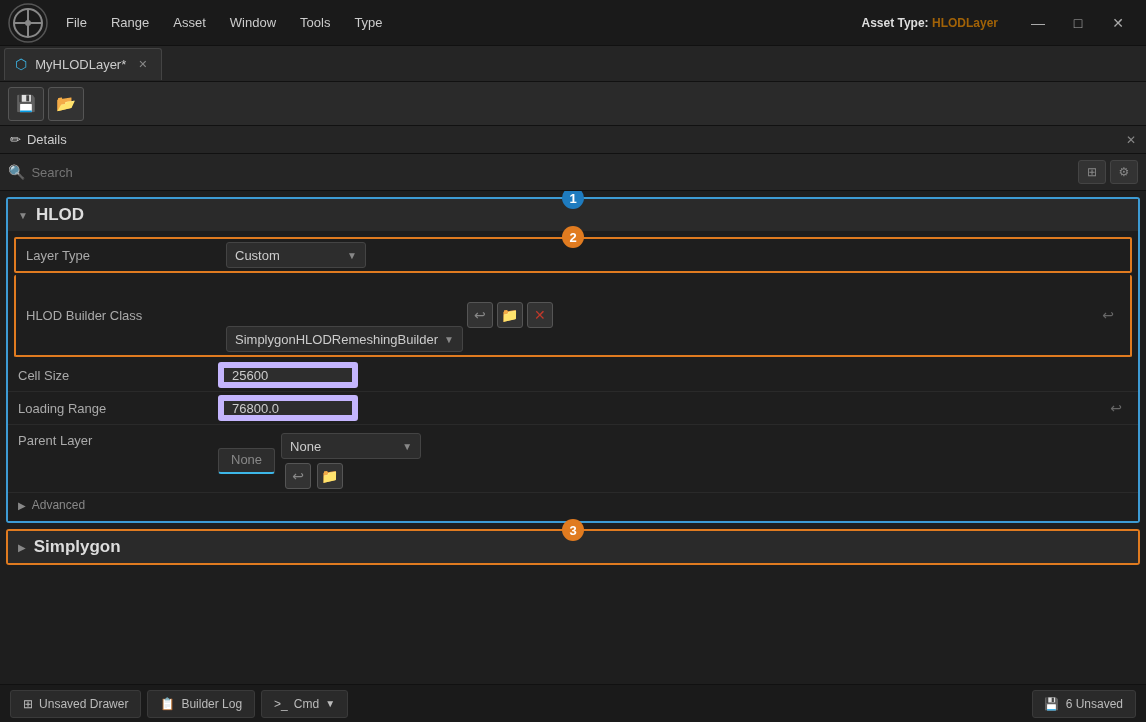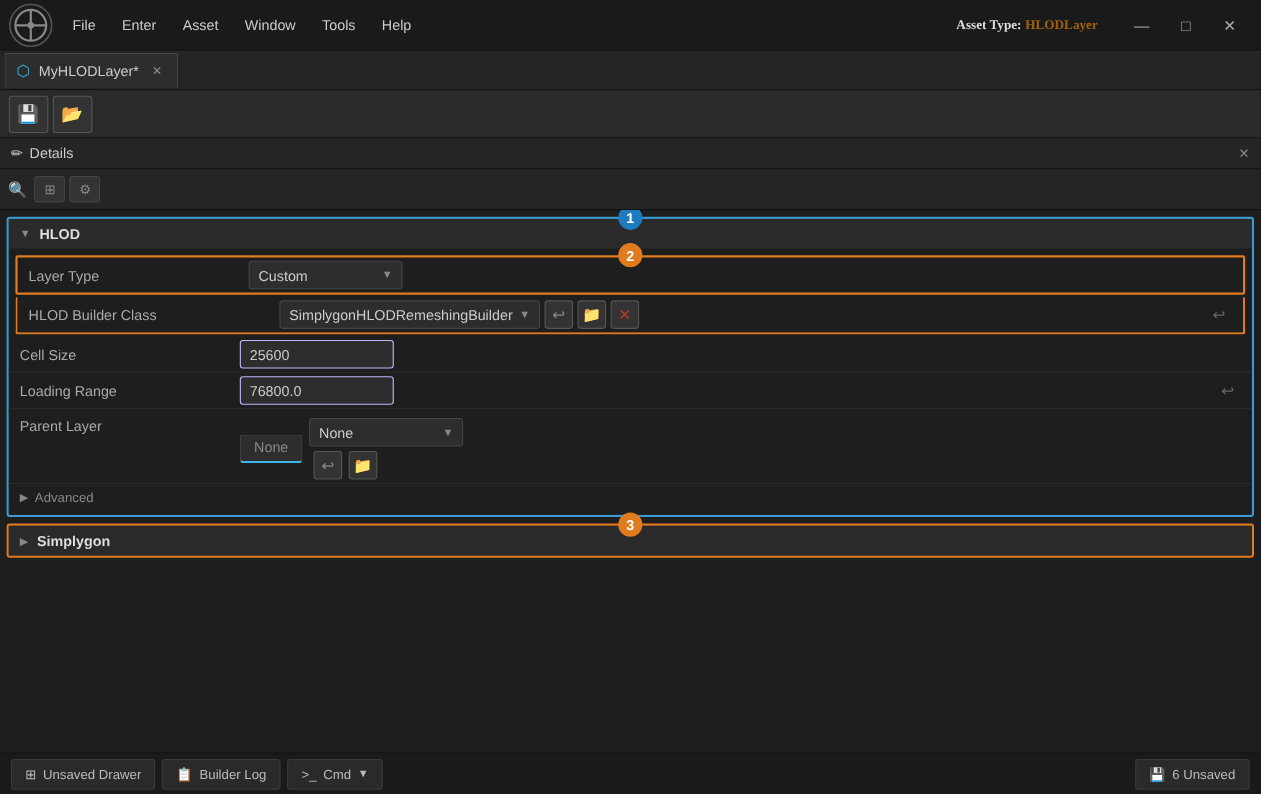--- a/index.html
+++ b/index.html
@@ -54,21 +54,21 @@
       justify-content: center;
       color: #aaa;
       cursor: pointer;
       font-size: 14px;
     }
     .asset-type {
       color: #888;
       font-size: 12px;
       margin-right: 20px;
     }
-    .asset-type span { color: #ddd; font-weight: 600; font-family: Liberation Serif, serif; }
+    .asset-type span { color: #ddd; font-weight: 600; }
 
     
     .tab-bar {
       background: #252525;
       display: flex;
       align-items: center;
       height: 36px;
       border-bottom: 1px solid #111;
       padding: 0 4px;
     }
@@ -211,21 +211,21 @@
       align-items: center;
       padding: 6px 10px;
       background: #2a2a2a;
       cursor: pointer;
       gap: 8px;
       position: relative;
     }
     .section-title {
       font-weight: 600;
       color: #ddd;
-      font-size: 13px;
+      font-size: 17px;
     }
     .chevron { color: #888; font-size: 10px; }
 
     
     .prop-grid {
       background: #1e1e1e;
       padding: 4px 0;
     }
     .prop-row {
       display: flex;
@@ -273,21 +273,21 @@
       gap: 6px;
       min-width: 140px;
       height: 26px;
     }
     .dropdown-text { color: #ccc; font-size: 13px; flex: 1; }
     .dropdown-arrow { color: #888; font-size: 10px; }
 
     
     .prop-input {
       background: #2d2d2d;
-      border: 1px solid #c4b5fd;
+      border: 6px solid #c4b5fd;
       border-radius: 3px;
       padding: 3px 8px;
       color: #ccc;
       font-size: 13px;
       width: 140px;
       height: 26px;
       outline: none;
     }
 
     
@@ -437,25 +437,25 @@
       <circle cx="20" cy="20" r="19" fill="#1a1a1a" stroke="#555" stroke-width="1.5"></circle>
       <circle cx="20" cy="20" r="14" fill="none" stroke="#888" stroke-width="2"></circle>
       <line x1="20" y1="6" x2="20" y2="34" stroke="#888" stroke-width="2"></line>
       <line x1="6" y1="20" x2="34" y2="20" stroke="#888" stroke-width="2"></line>
       <circle cx="20" cy="20" r="3" fill="#888"></circle>
     </svg>
   </div>
 
   <div class="menu-bar">
     <div class="menu-item">File</div>
-    <div class="menu-item">Enter</div>
+    <div class="menu-item">Range</div>
     <div class="menu-item">Asset</div>
     <div class="menu-item">Window</div>
     <div class="menu-item">Tools</div>
-    <div class="menu-item">Help</div>
+    <div class="menu-item">Type</div>
   </div>
 
   <div class="asset-type">
     <span>Asset Type:</span> <span style="color:#a16207;font-weight:600;">HLODLayer</span>
   </div>
 
   <div class="window-controls">
     <div class="window-btn">—</div>
     <div class="window-btn">□</div>
     <div class="window-btn close">✕</div>
@@ -481,20 +481,21 @@
     <div class="panel-header">
       <div class="panel-title">
         <span style="color:#ccc;">✏</span>
         <span>Details</span>
       </div>
       <div class="panel-close">✕</div>
     </div>
 
     <div class="search-bar">
       <span class="search-icon">🔍</span>
+      <input class="search-input" type="text" placeholder="Search" style="">
       <div class="search-right">
         <div class="search-btn">⊞</div>
         <div class="search-btn">⚙</div>
       </div>
     </div>
 
     <div class="content-area">
 
       <div class="section hlod-section">
         <div class="section-header" style="position:relative;">
@@ -511,25 +512,25 @@
             <div style="position:absolute; top:-13px; left:50%; transform:translateX(-50%); width:22px; height:22px; border-radius:50%; background:#e07b20; display:flex; align-items:center; justify-content:center; color:#fff; font-weight:bold; font-size:13px; z-index:10;">2</div>
             <div class="prop-label">Layer Type</div>
             <div class="prop-value">
               <div class="dropdown">
                 <span class="dropdown-text">Custom</span>
                 <span class="dropdown-arrow">▼</span>
               </div>
             </div>
           </div>
 
-          <div class="prop-row" style="border: 2px solid #e07b20; margin: 2px 6px; border-radius:2px; border-top: none; gap: 28px;">
+          <div class="prop-row" style="border: 2px solid #e07b20; margin: 2px 6px; border-radius:2px; border-top: none;">
             <div class="prop-label">HLOD Builder Class</div>
             <div class="prop-value">
               <div class="builder-row">
-                <div class="dropdown" style="min-width:220px;">
+                <div class="dropdown" style="min-width:220px;margin-top:48px;">
                   <span class="dropdown-text">SimplygonHLODRemeshingBuilder</span>
                   <span class="dropdown-arrow">▼</span>
                 </div>
                 <div class="icon-btn" title="Browse">↩</div>
                 <div class="icon-btn" title="Browse folder">📁</div>
                 <div class="icon-btn close-x" title="Clear">✕</div>
               </div>
             </div>
             <div class="prop-reset">↩</div>
           </div>

